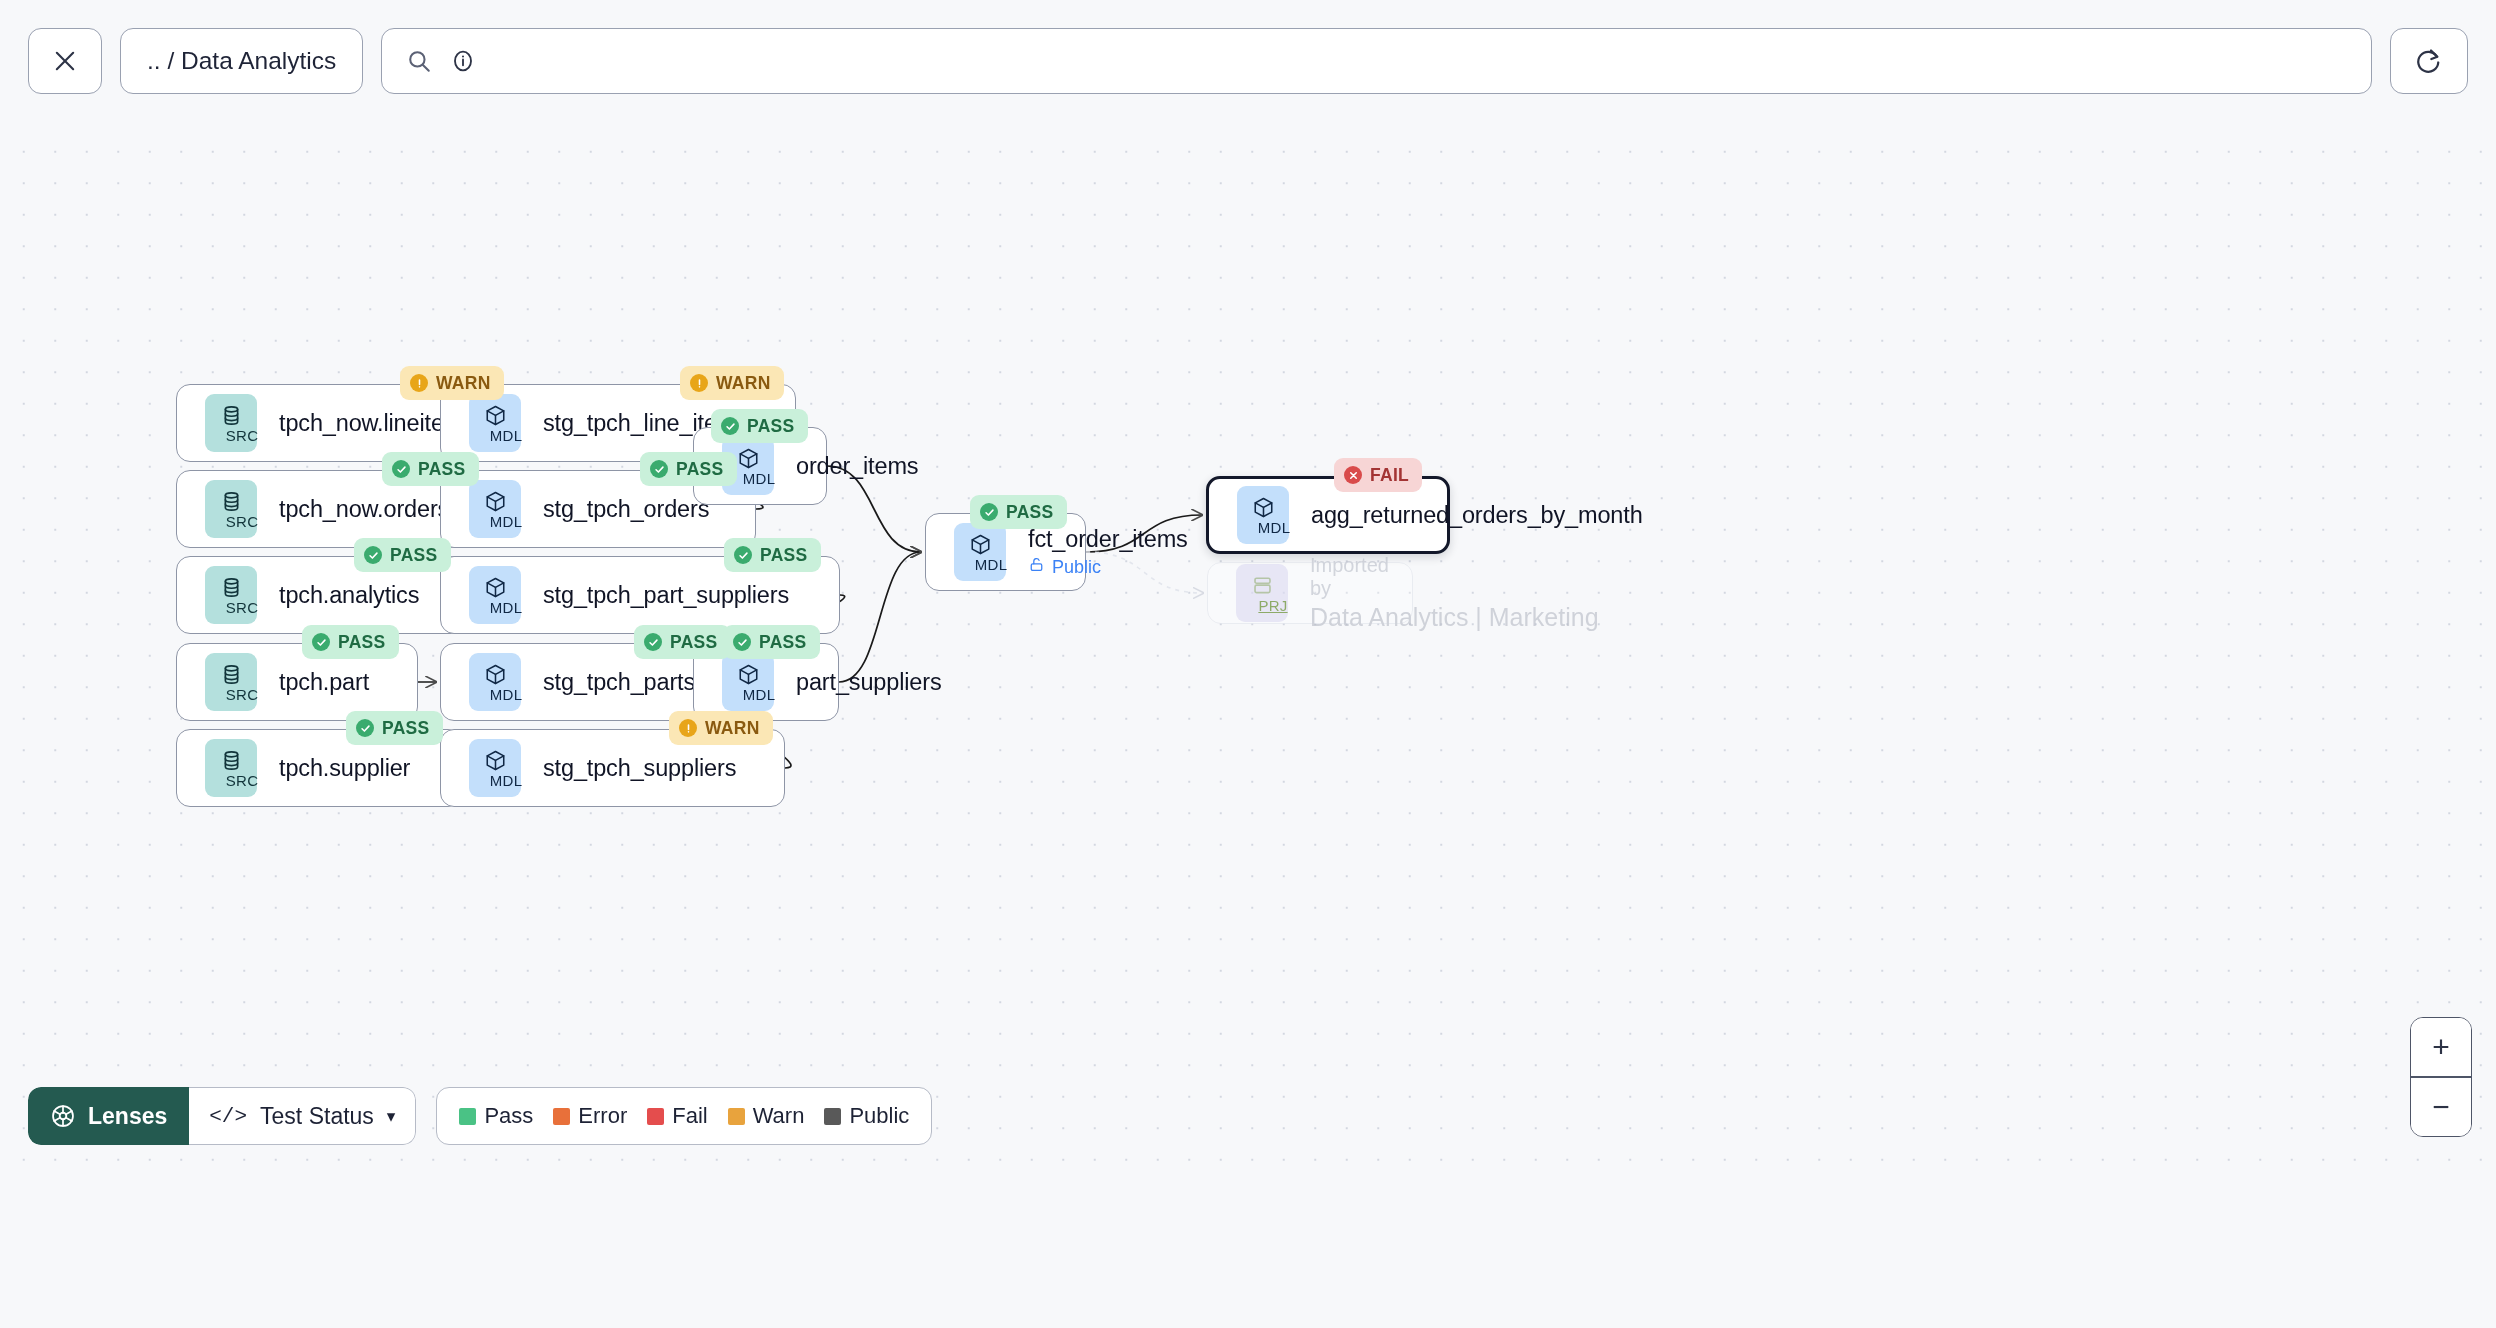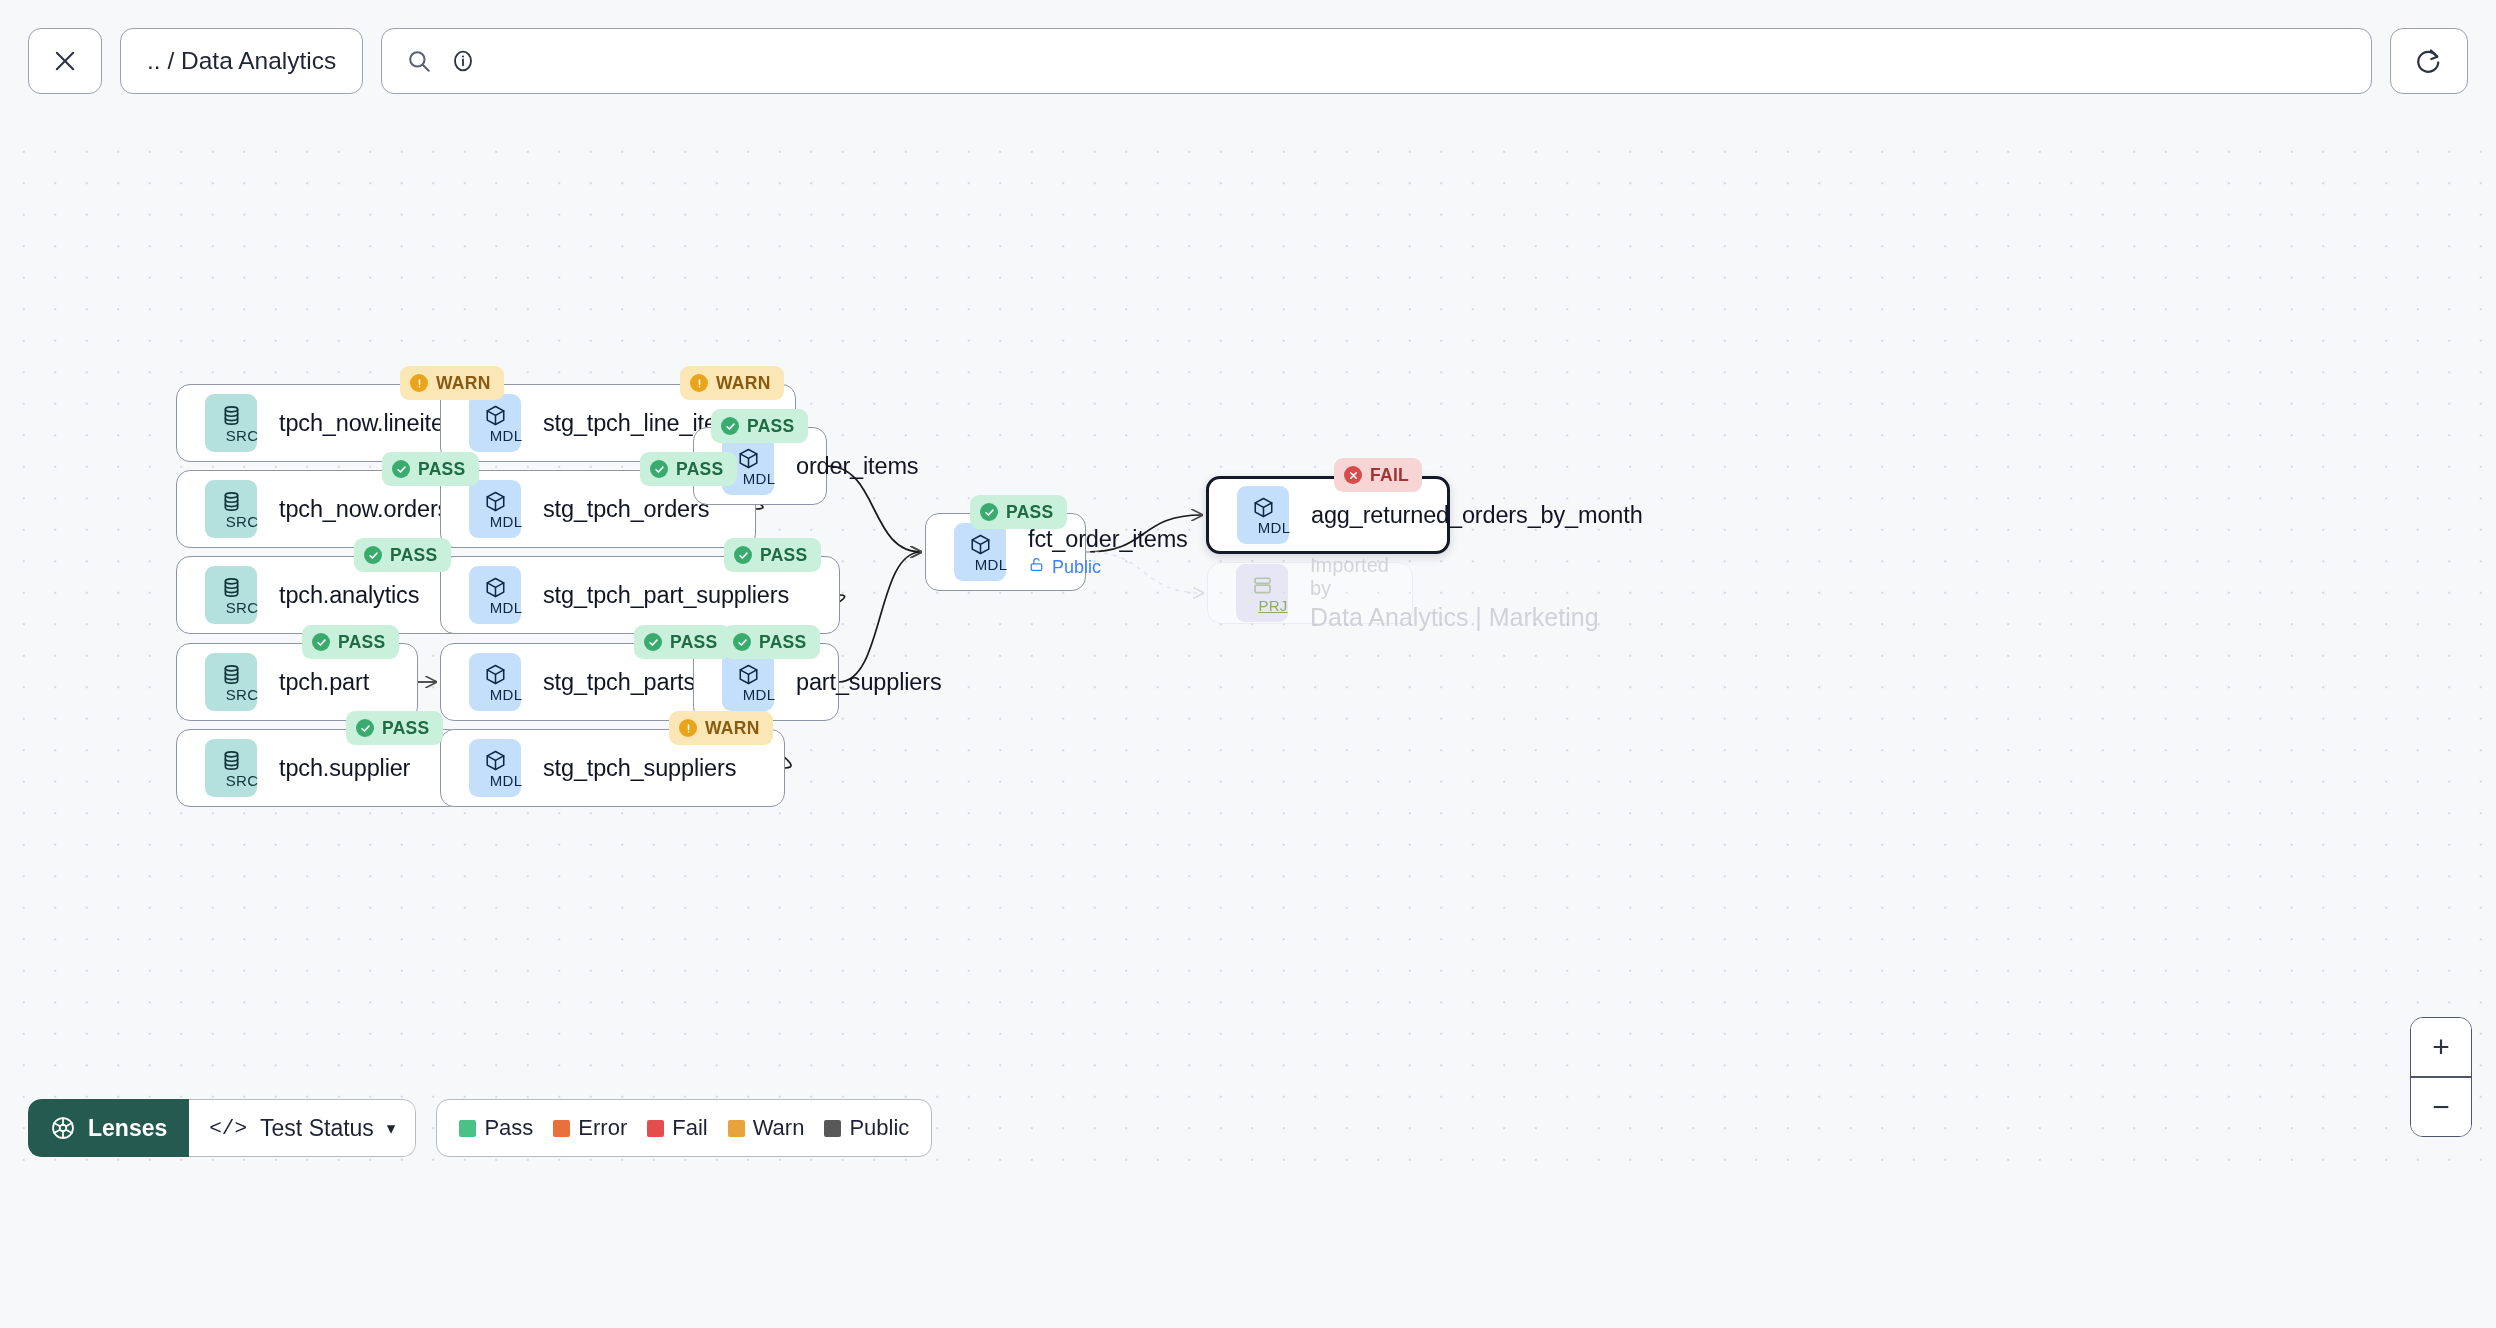--- a/index.html
+++ b/index.html
@@ -142,21 +142,21 @@
   .badge .dot svg { width: 11px; height: 11px; color: #fff; }
   .badge.pass { background: #c9f0da; color: #1f6b43; }
   .badge.pass .dot { background: #3aab6e; }
   .badge.warn { background: #fbe7b5; color: #8a5a10; }
   .badge.warn .dot { background: #e8a519; }
   .badge.fail { background: #f7d5d5; color: #a33434; }
   .badge.fail .dot { background: #d94b4b; }
 
   
   .bottombar {
-    position: absolute; left: 28px; bottom: 24px;
+    position: absolute; left: 28px; bottom: 36px;
     display: flex; align-items: center; gap: 20px;
     z-index: 20;
   }
   .pill {
     height: 58px; border-radius: 13px;
     background: #fff; border: 1.4px solid #b6bbc7;
     display: flex; align-items: center;
     overflow: hidden;
   }
   .lenses-grp { border: none; }

